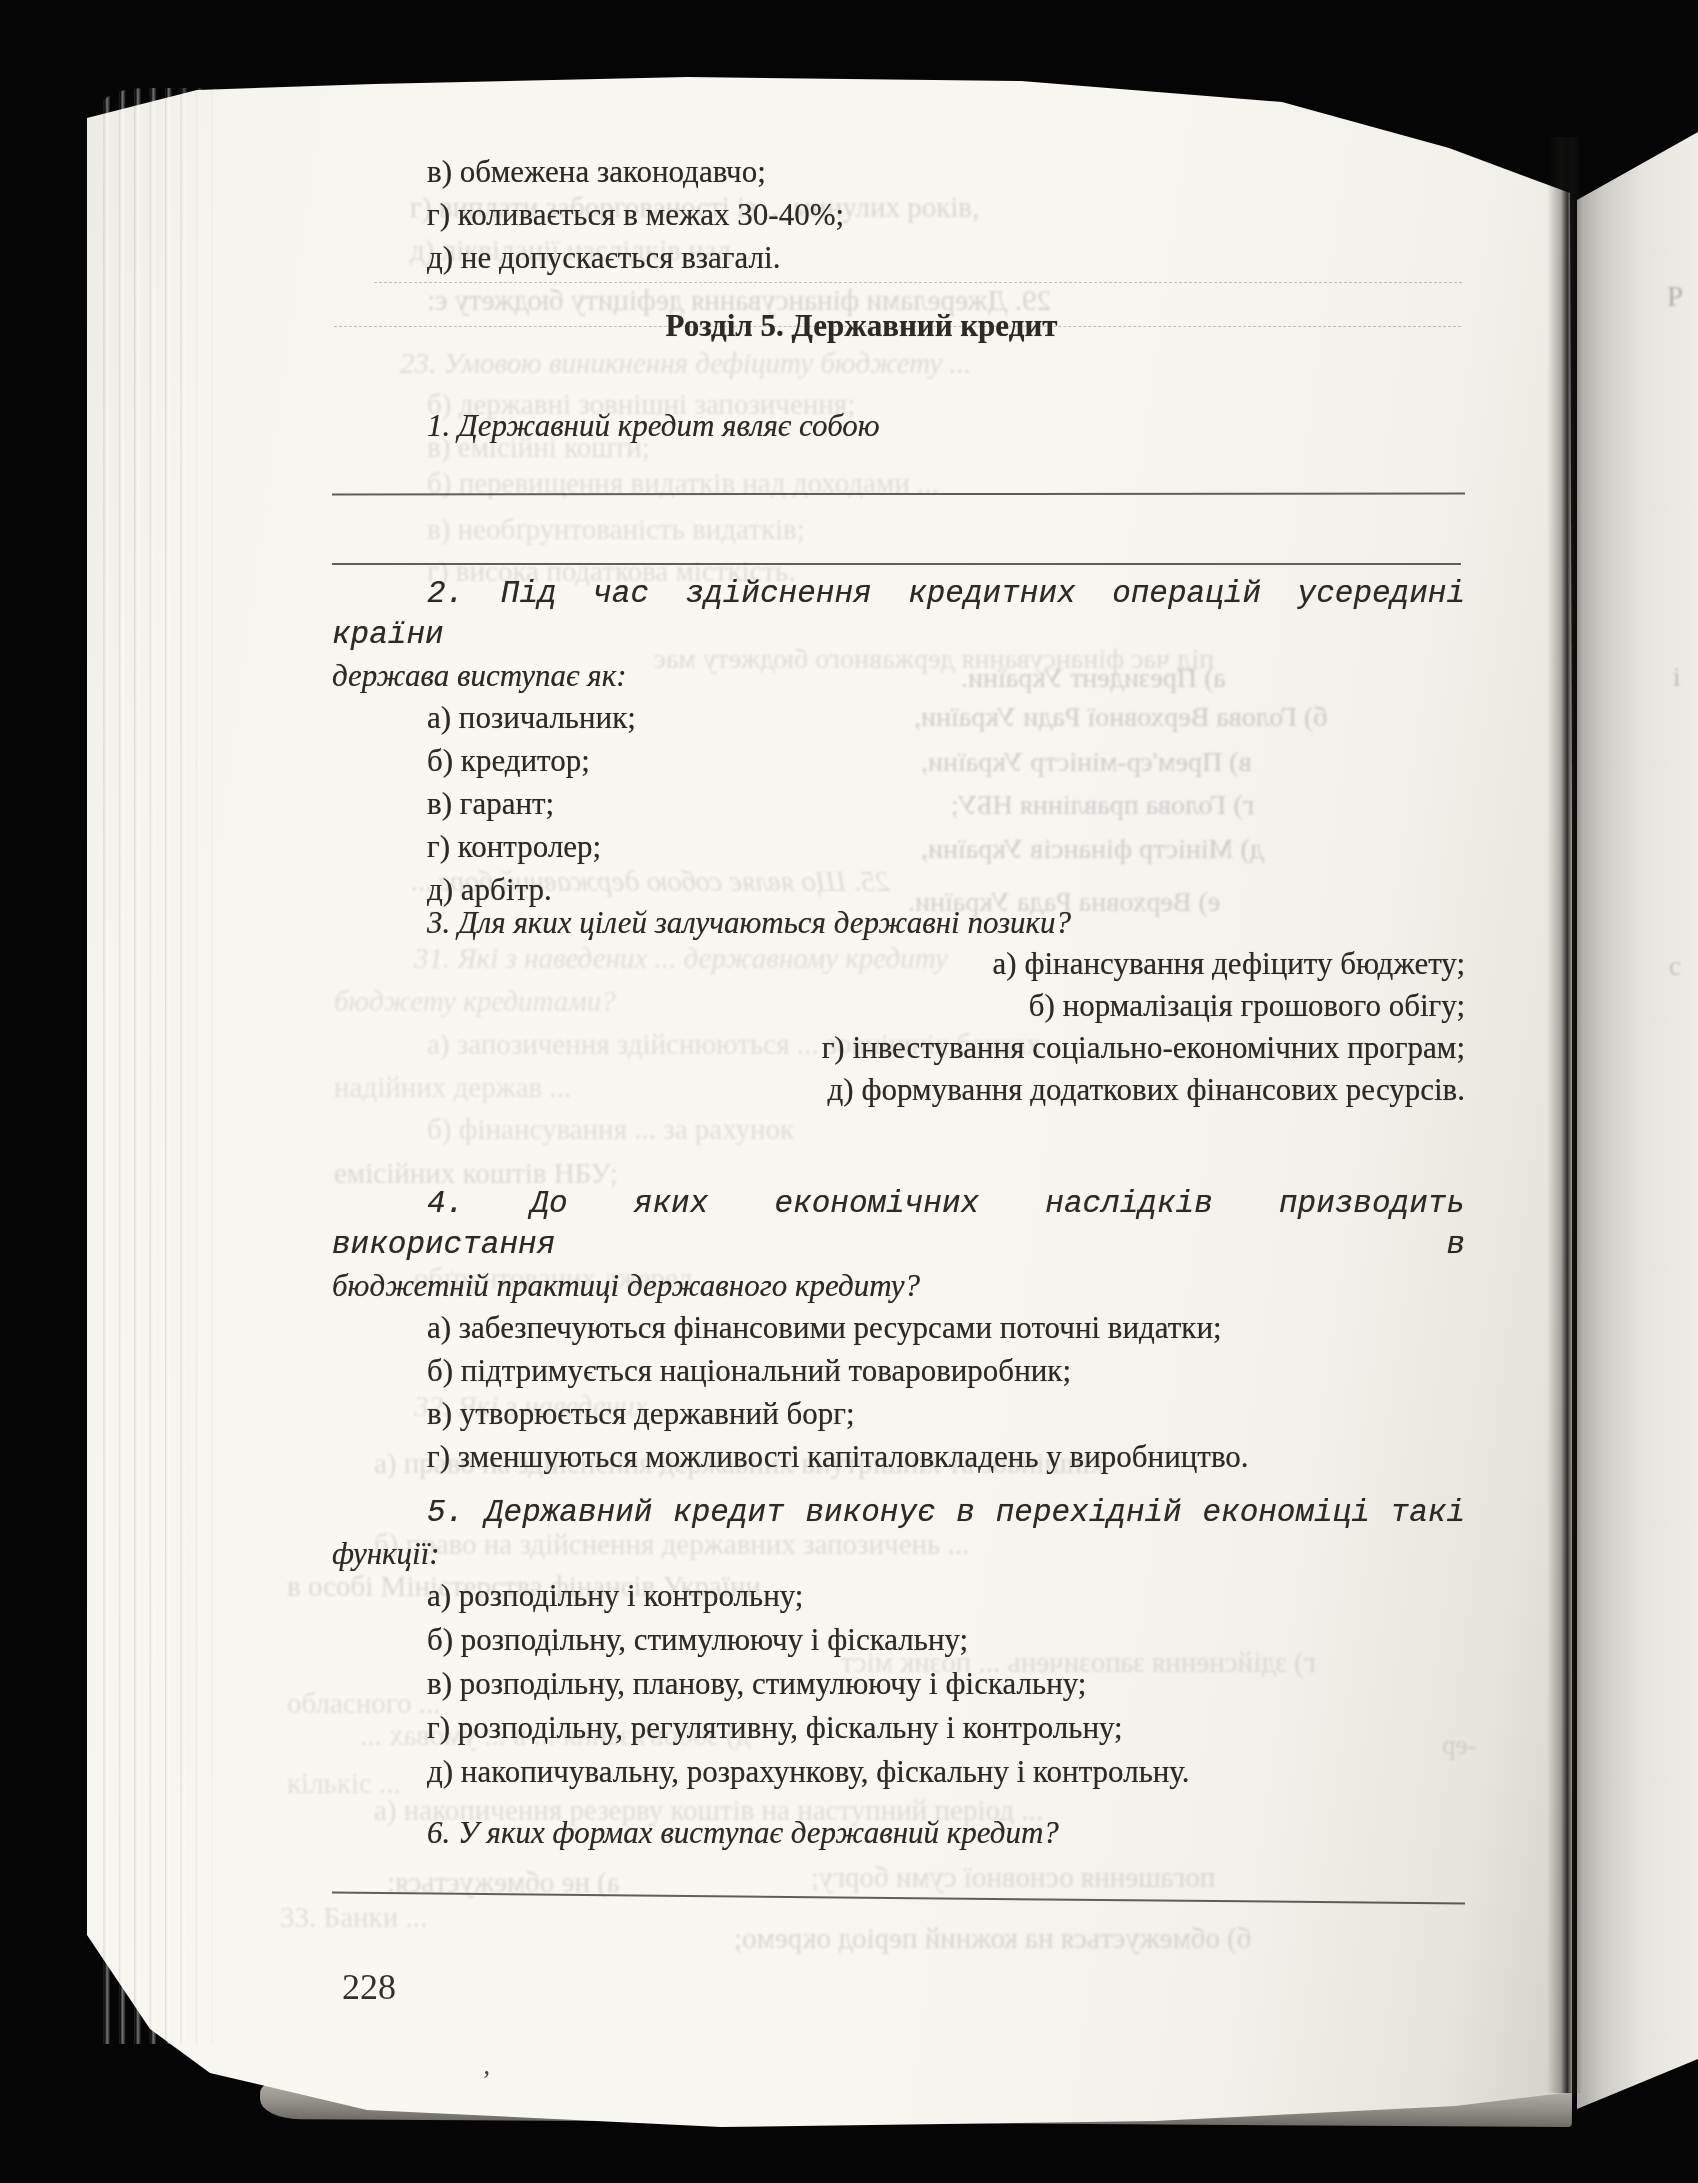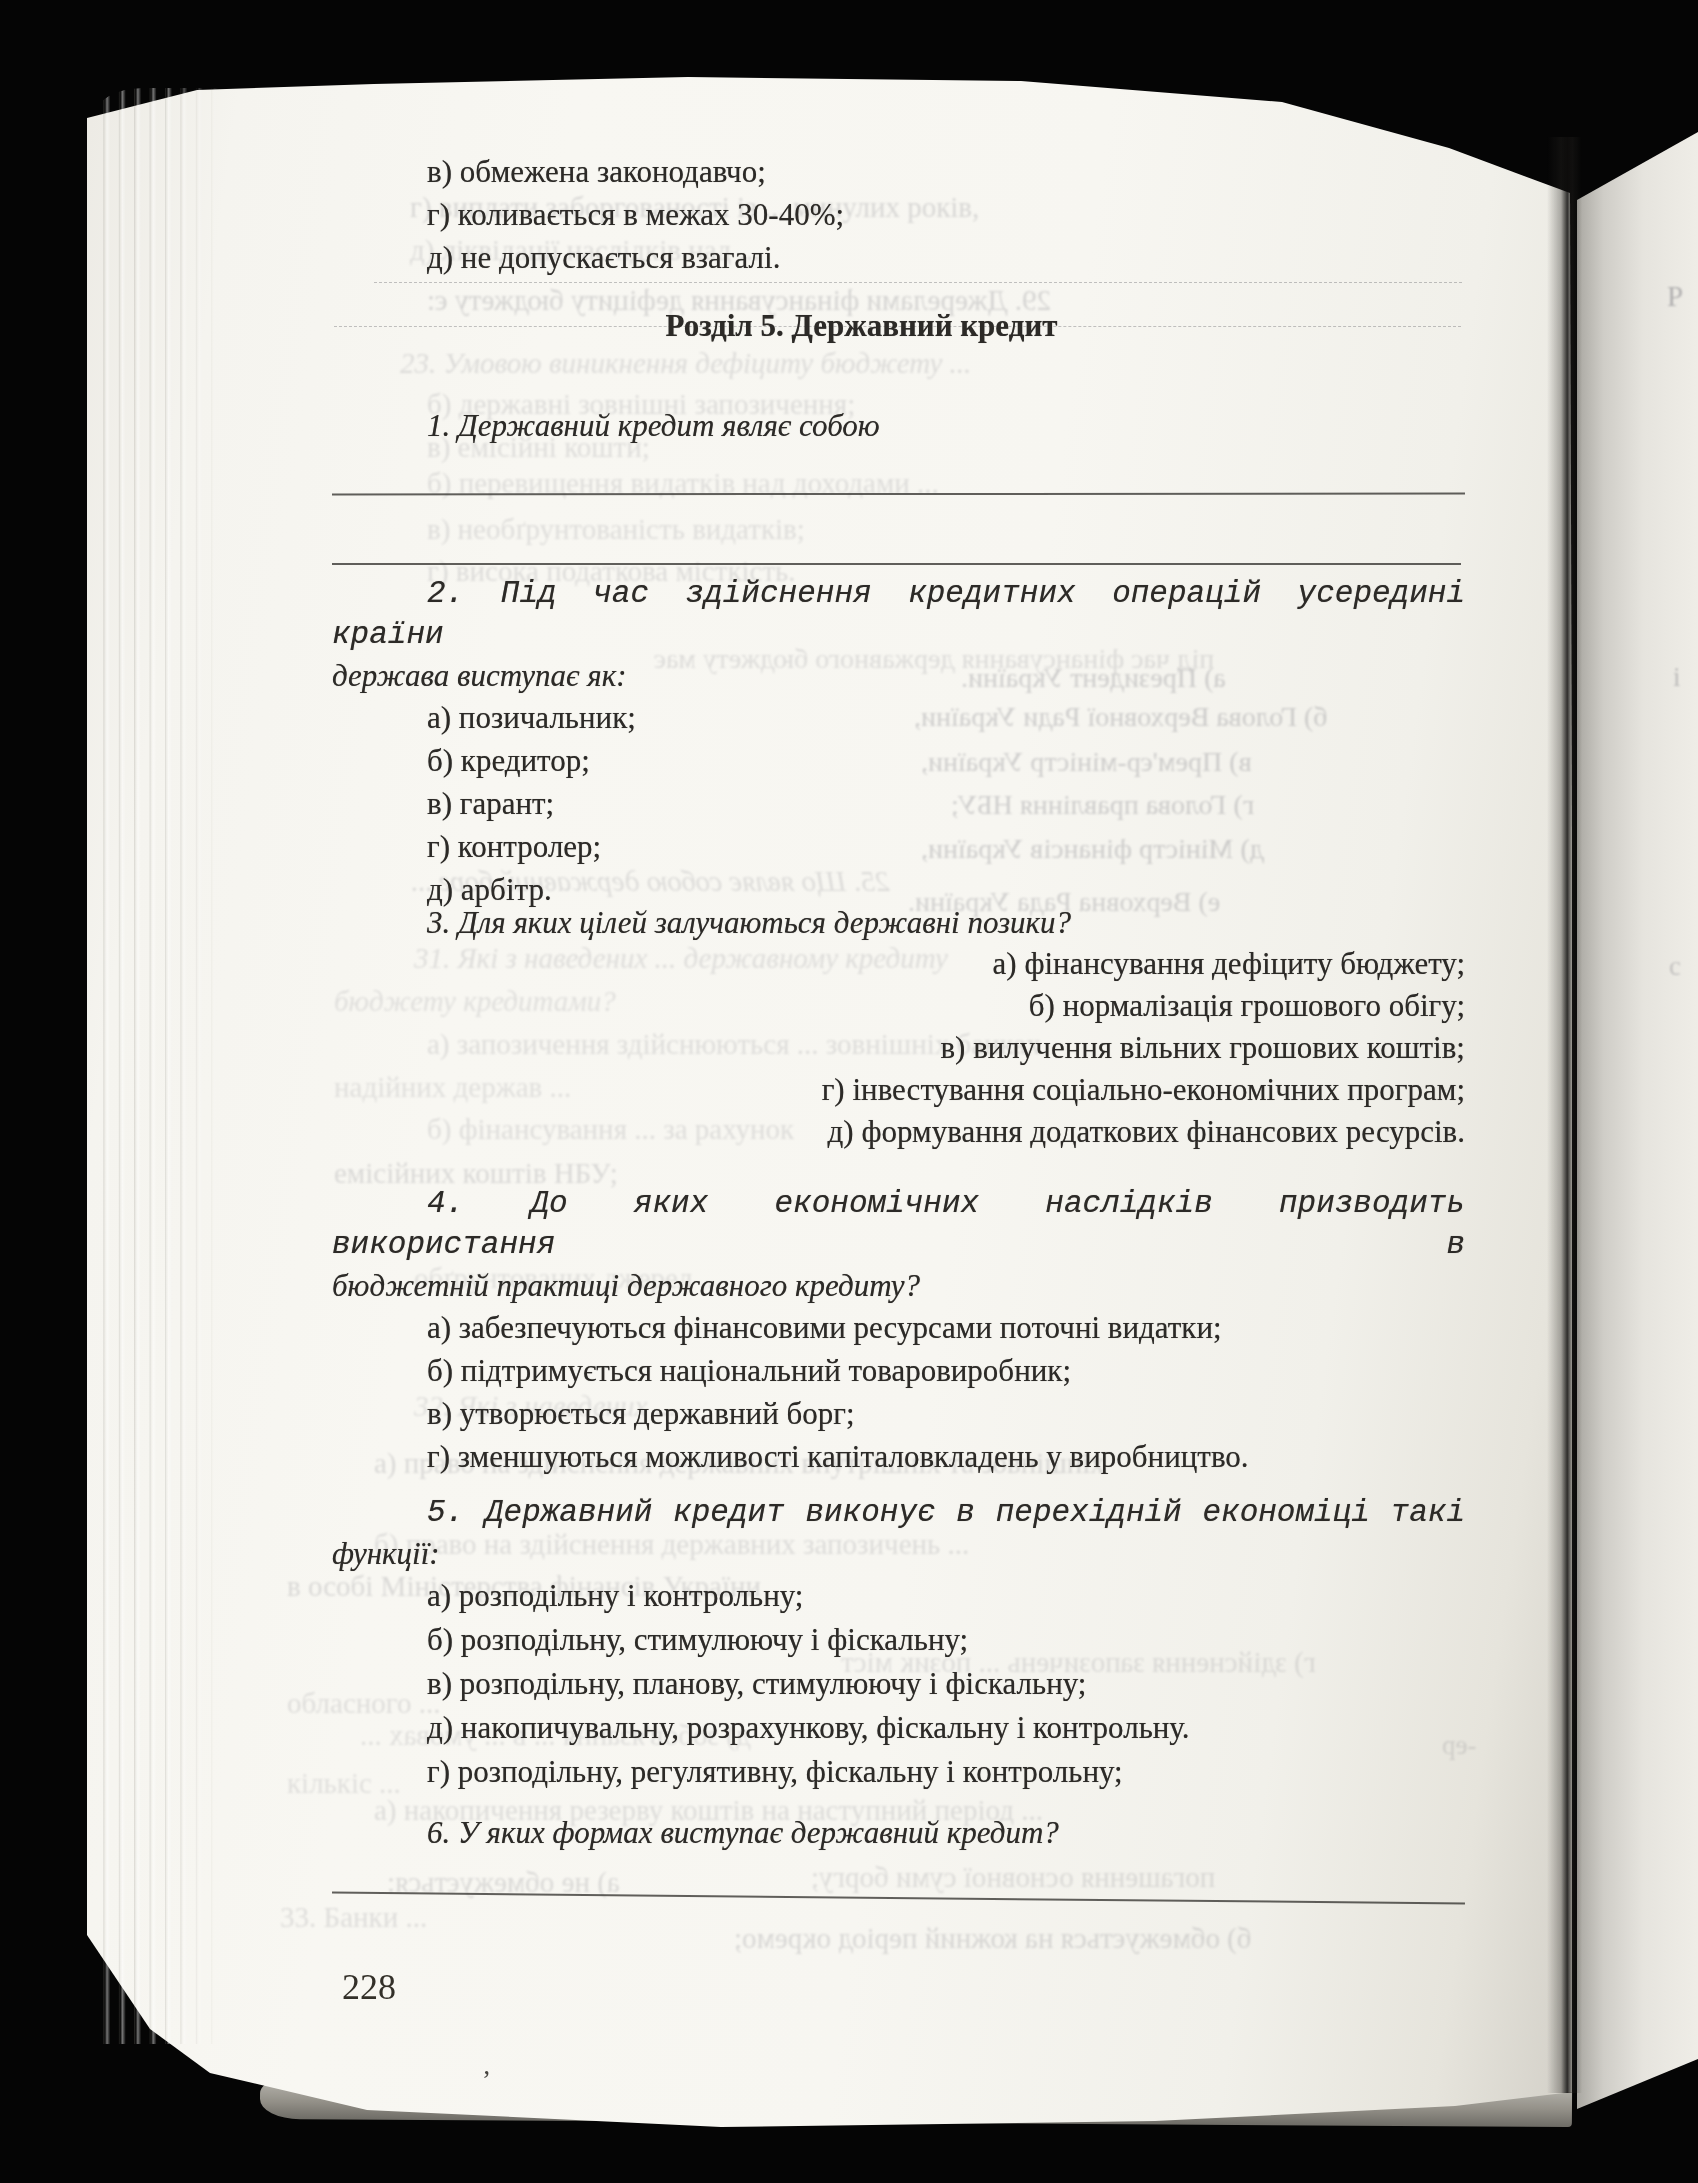--- a/index.html
+++ b/index.html
@@ -133,21 +133,20 @@
         <p>г) контролер;</p>
         <p>д) арбітр.</p>
       </div>
     </div>
 
     <div class="abs q3">
       <p class="qline">3. Для яких цілей залучаються державні позики?</p>
       <div class="opts">
         <p>а) фінансування дефіциту бюджету;</p>
         <p>б) нормалізація грошового обігу;</p>
-        <p>в) вилучення вільних грошових коштів;</p>
         <p>г) інвестування соціально-економічних програм;</p>
         <p>д) формування додаткових фінансових ресурсів.</p>
       </div>
     </div>
 
     <div class="abs q4">
       <p class="qline just">4. До яких економічних наслідків призводить використання в</p>
       <p class="qline">бюджетній практиці державного кредиту?</p>
       <div class="opts">
         <p>а) забезпечуються фінансовими ресурсами поточні видатки;</p>
@@ -157,22 +156,22 @@
       </div>
     </div>
 
     <div class="abs q5">
       <p class="qline just">5. Державний кредит виконує в перехідній економіці такі</p>
       <p class="qline">функції:</p>
       <div class="opts">
         <p>а) розподільну і контрольну;</p>
         <p>б) розподільну, стимулюючу і фіскальну;</p>
         <p>в) розподільну, планову, стимулюючу і фіскальну;</p>
+        <p>г) розподільну, регулятивну, фіскальну і контрольну;</p>
         <p>д) накопичувальну, розрахункову, фіскальну і контрольну.</p>
-        <p>г) розподільну, регулятивну, фіскальну і контрольну;</p>
       </div>
     </div>
 
     <p class="abs q6">6. У яких формах виступає державний кредит?</p>
     <div class="blank blank3"></div>
   </div>
 
   <div class="pagenum">228</div>
   <div class="speck">’</div>
 </div>

